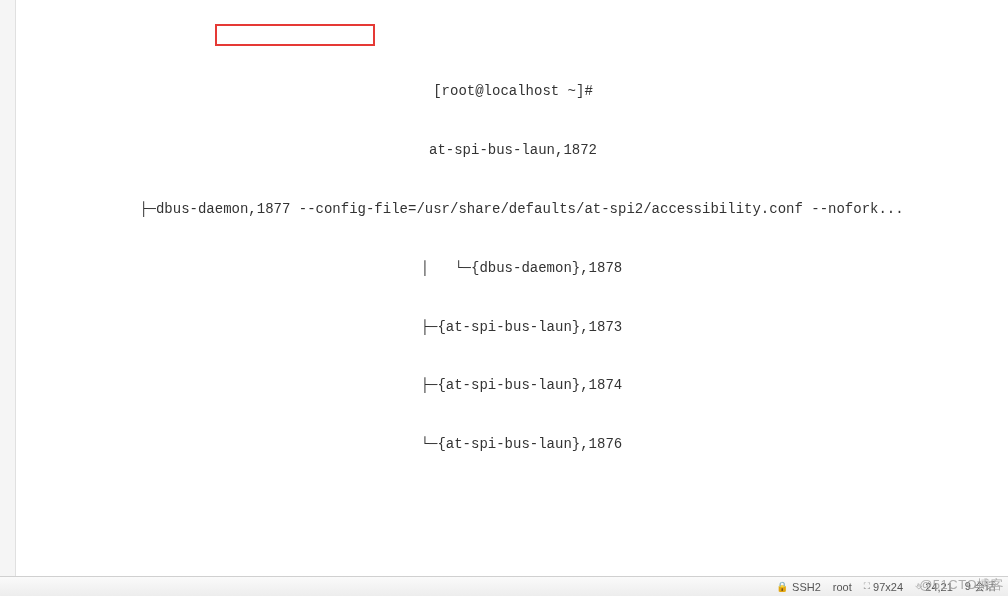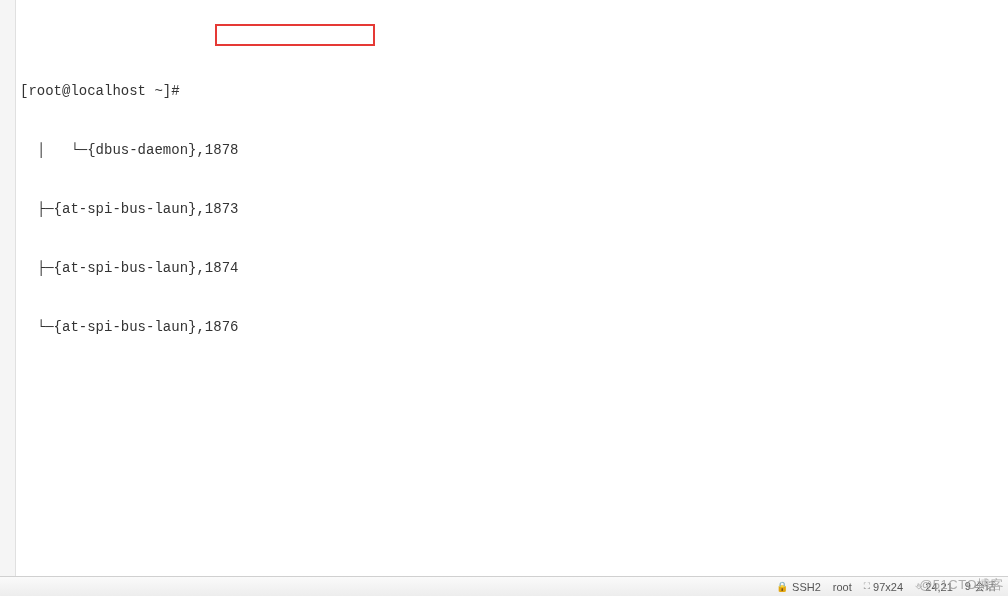--- a/index.html
+++ b/index.html
@@ -30,20 +30,21 @@
       width: 16px;
       height: 576px;
       background: #f5f5f5;
       border-right: 1px solid #e0e0e0;
     }
     .terminal-content {
       margin-left: 18px;
     }
     .line {
       min-height: 19px;
+      text-align: center;
     }
     .highlight-box {
       border: 2px solid #e53935;
       position: absolute;
       top: 24px;
       left: 215px;
       width: 160px;
       height: 22px;
       pointer-events: none;
     }
@@ -93,20 +94,22 @@
     }
   </style>
 </head>
 <body>
 
 <div class="sidebar-strip"></div>
 
 <div class="terminal">
   <div class="terminal-content">
     <div class="line"><span>[root@localhost ~]#</span></div>
+    <div class="line">at-spi-bus-laun,1872</div>
+    <div class="line">  ├─dbus-daemon,1877 --config-file=/usr/share/defaults/at-spi2/accessibility.conf --nofork...</div>
     <div class="line">  │   └─{dbus-daemon},1878</div>
     <div class="line">  ├─{at-spi-bus-laun},1873</div>
     <div class="line">  ├─{at-spi-bus-laun},1874</div>
     <div class="line">  └─{at-spi-bus-laun},1876</div>
     <div class="line"></div>
     
     
     
     
     

